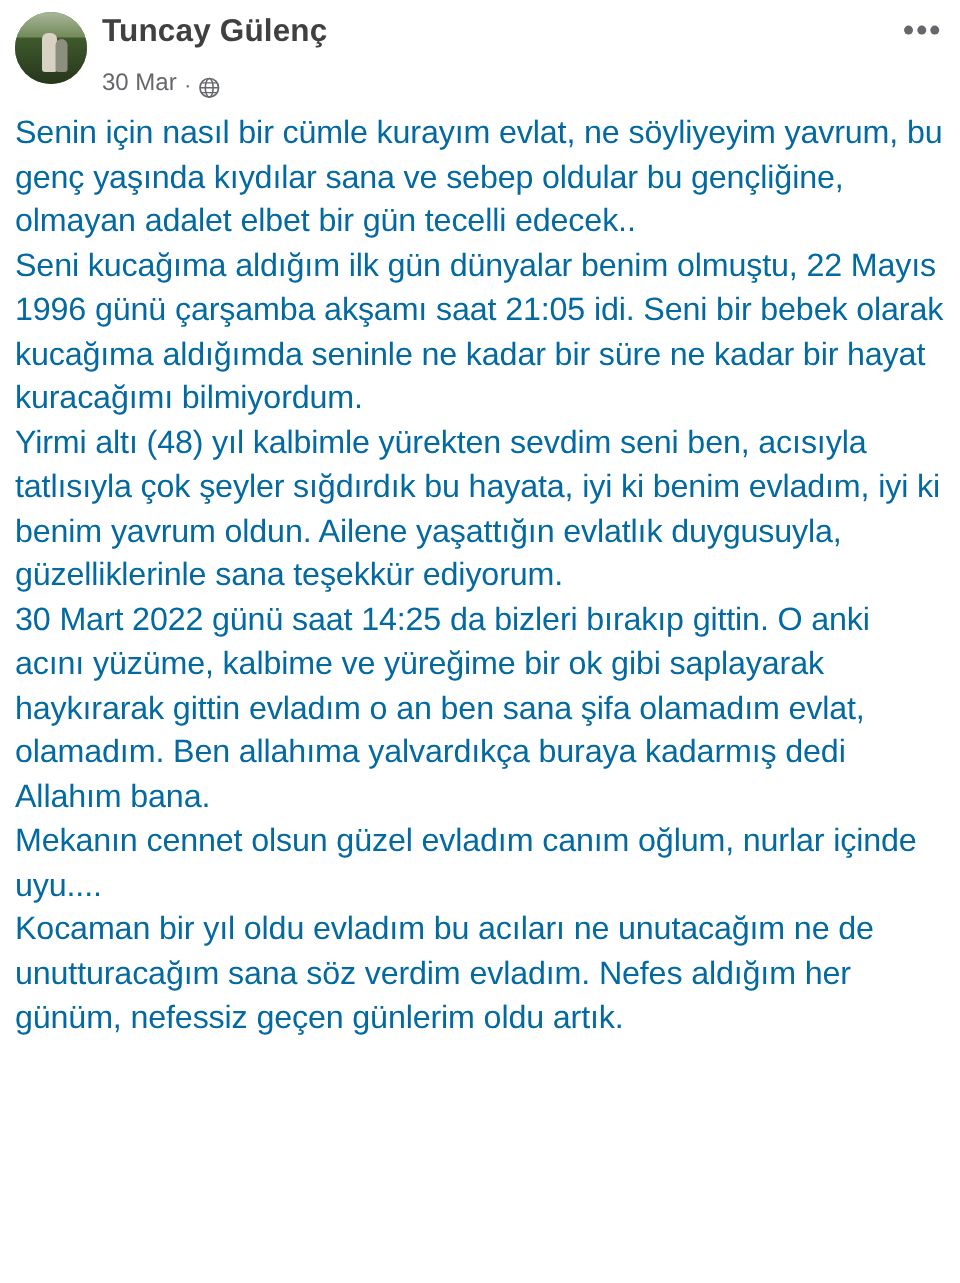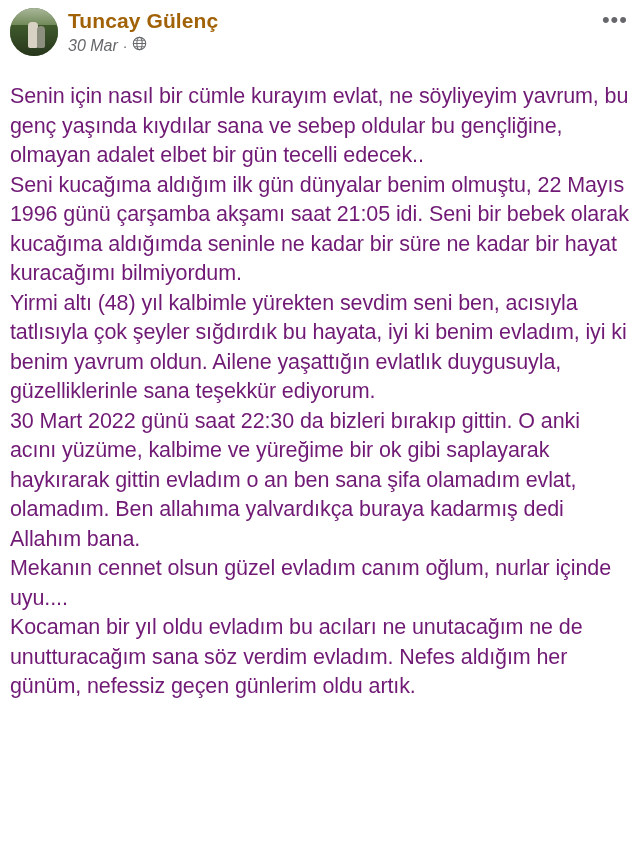--- a/index.html
+++ b/index.html
@@ -67,30 +67,29 @@
     justify-content: center;
     padding-top: 1px;
     flex: 1 1 auto;
     min-width: 0;
   }
   .author {
     font-size: 21px;
     font-weight: bold;
     line-height: 24px;
     letter-spacing: 0.1px;
-    color: #a16207;
+    color: #404040;
   }
   .meta {
     display: flex;
-    align-items: flex-start;
+    align-items: flex-end;
     font-size: 16px;
     color: #65676b;
     line-height: 20px;
-    margin-top: 3px;
-    font-style: italic;
+    margin-top: 13px;
   }
   .meta .dot {
     margin: 0 5px;
     font-size: 14px;
     color: #65676b;
   }
   .globe-icon {
     display: inline-block;
     width: 15px;
     height: 15px;
@@ -101,24 +100,24 @@
     flex: 0 0 auto;
     color: #65676b;
     font-size: 22px;
     line-height: 16px;
     letter-spacing: 1px;
     padding: 4px 2px 0 6px;
     cursor: pointer;
     user-select: none;
   }
   .post-body {
-    margin-top: 22px;
+    margin-top: 4px;
     font-size: 21.5px;
     line-height: 29.5px;
-    color: #701a75;
+    color: #0369a1;
     letter-spacing: -0.1px;
     word-wrap: break-word;
   }
   .post-body p {
     margin: 0;
   }
 </style>
 </head>
 <body>
 
@@ -150,18 +149,18 @@
       </div>
     </div>
 
     <div class="more-btn">•••</div>
   </div>
 
   <div class="post-body">
     <p>Senin için nasıl bir cümle kurayım evlat, ne söyliyeyim yavrum, bu genç yaşında kıydılar sana ve sebep oldular bu gençliğine, olmayan adalet elbet bir gün tecelli edecek..</p>
     <p>Seni kucağıma aldığım ilk gün dünyalar benim olmuştu, 22 Mayıs 1996 günü çarşamba akşamı saat 21:05 idi. Seni bir bebek olarak kucağıma aldığımda seninle ne kadar bir süre ne kadar bir hayat kuracağımı bilmiyordum.</p>
     <p>Yirmi altı (48) yıl kalbimle yürekten sevdim seni ben, acısıyla tatlısıyla çok şeyler sığdırdık bu hayata, iyi ki benim evladım, iyi ki benim yavrum oldun. Ailene yaşattığın evlatlık duygusuyla, güzelliklerinle sana teşekkür ediyorum.</p>
-    <p>30 Mart 2022 günü saat 22:30 da bizleri bırakıp gittin. O anki acını yüzüme, kalbime  ve yüreğime bir ok gibi saplayarak haykırarak gittin evladım o an ben sana şifa olamadım evlat, olamadım. Ben allahıma yalvardıkça buraya kadarmış dedi Allahım bana.</p>
+    <p>30 Mart 2022 günü saat 14:25 da bizleri bırakıp gittin. O anki acını yüzüme, kalbime  ve yüreğime bir ok gibi saplayarak haykırarak gittin evladım o an ben sana şifa olamadım evlat, olamadım. Ben allahıma yalvardıkça buraya kadarmış dedi Allahım bana.</p>
     <p>Mekanın cennet olsun güzel evladım canım oğlum, nurlar içinde uyu....</p>
     <p>Kocaman bir yıl oldu evladım bu acıları ne unutacağım ne de unutturacağım sana söz verdim evladım. Nefes aldığım her günüm, nefessiz geçen günlerim oldu artık.</p>
   </div>
 
 </div>
 
 </body></html>

